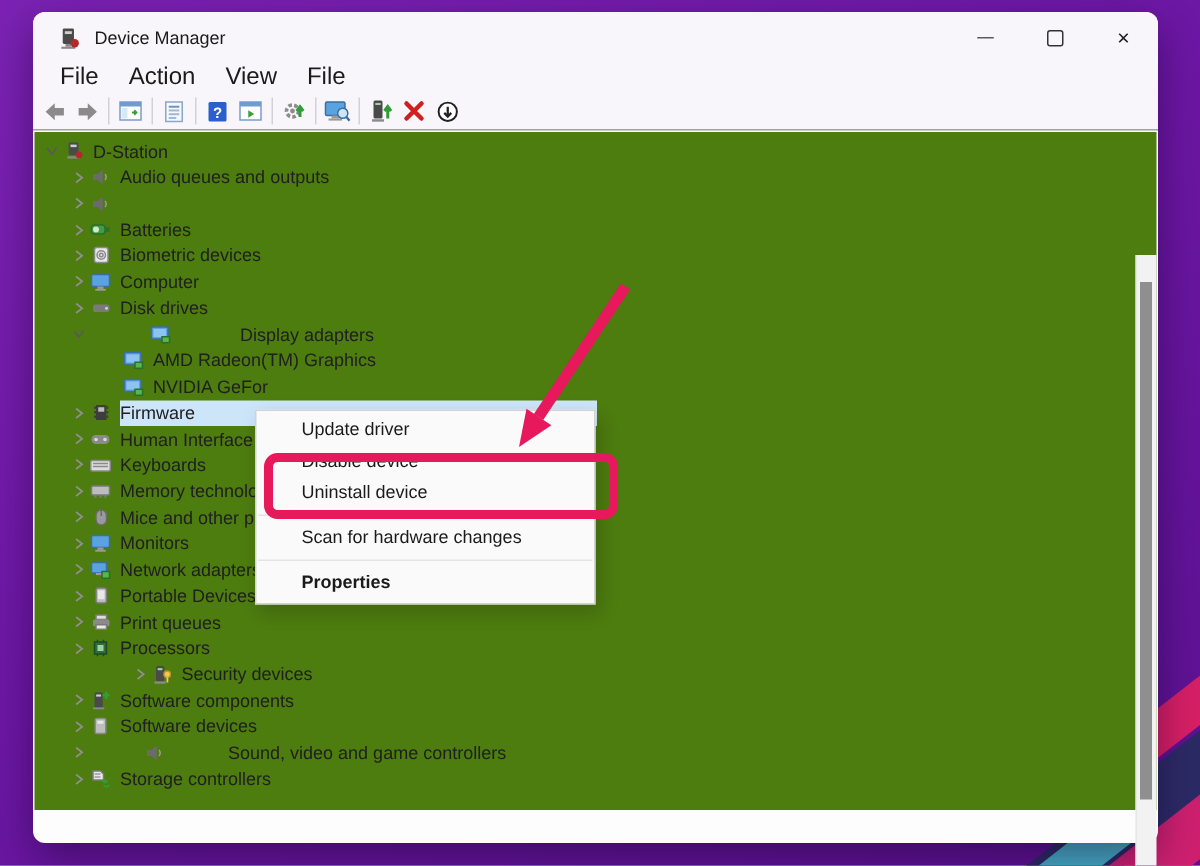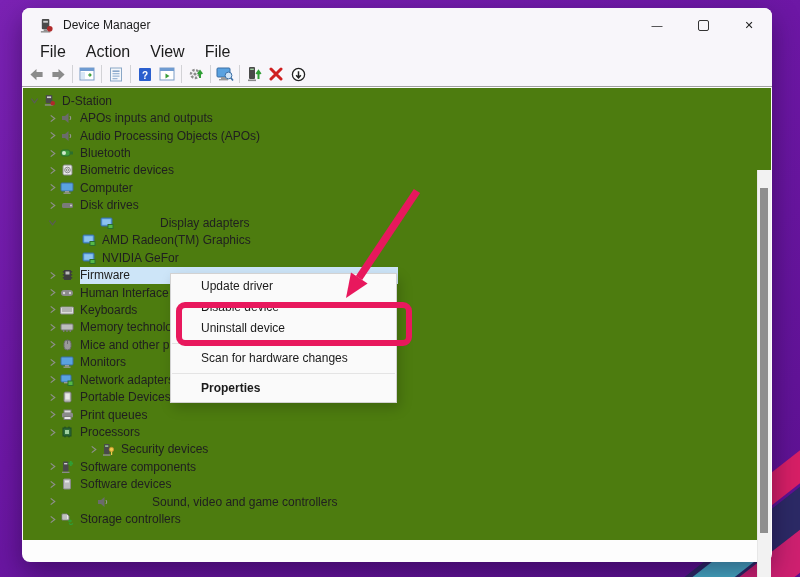--- a/index.html
+++ b/index.html
@@ -205,50 +205,49 @@
                 <svg width="9" height="9" viewBox="0 0 10 10">
                   <polyline points="3,1.5 7.5,5 3,8.5" fill="none" stroke="#8f8f8f" stroke-width="1.3"></polyline>
                 </svg>
               </span>
               <span class="ticon">
                 <svg width="12" height="12" viewBox="0 0 12 12">
                   <path d="M1 4 H4 L7.5 1 V11 L4 8 H1 Z" fill="#6b6b6b"></path>
                   <path d="M9 4 q1.6 2 0 4" stroke="#9a9a9a" fill="none"></path>
                 </svg>
               </span>
-              <span class="tlabel">APOs inputs and outputs</span>
+              <span class="tlabel">Audio queues and outputs</span>
             </div>
             <div class="trow" style="padding-left: 22px;">
               <span class="chev">
                 <svg width="9" height="9" viewBox="0 0 10 10">
                   <polyline points="3,1.5 7.5,5 3,8.5" fill="none" stroke="#8f8f8f" stroke-width="1.3"></polyline>
                 </svg>
               </span>
               <span class="ticon">
                 <svg width="12" height="12" viewBox="0 0 12 12">
                   <path d="M1 4 H4 L7.5 1 V11 L4 8 H1 Z" fill="#6b6b6b"></path>
                   <path d="M9 4 q1.6 2 0 4" stroke="#9a9a9a" fill="none"></path>
                 </svg>
               </span>
-              <span class="tlabel">Audio Processing Objects (APOs)</span>
             </div>
             <div class="trow" style="padding-left: 22px;">
               <span class="chev">
                 <svg width="9" height="9" viewBox="0 0 10 10">
                   <polyline points="3,1.5 7.5,5 3,8.5" fill="none" stroke="#8f8f8f" stroke-width="1.3"></polyline>
                 </svg>
               </span>
               <span class="ticon">
                 <svg width="14" height="12" viewBox="0 0 14 12">
                   <rect x="1" y="3" width="9" height="6" rx="2" fill="#3f9e3f" stroke="#2c6e2c"></rect>
                   <rect x="10" y="4.5" width="3" height="3" fill="#2c6e2c"></rect>
                   <circle cx="4" cy="6" r="2" fill="#cfe9cf"></circle>
                 </svg>
               </span>
-              <span class="tlabel">Bluetooth</span>
+              <span class="tlabel">Batteries</span>
             </div>
             <div class="trow" style="padding-left: 22px;">
               <span class="chev">
                 <svg width="9" height="9" viewBox="0 0 10 10">
                   <polyline points="3,1.5 7.5,5 3,8.5" fill="none" stroke="#8f8f8f" stroke-width="1.3"></polyline>
                 </svg>
               </span>
               <span class="ticon">
                 <svg width="11" height="12" viewBox="0 0 11 12">
                   <rect x="1" y="1" width="9" height="10" rx="1.5" fill="#e8e8e8" stroke="#8a8a8a"></rect>

